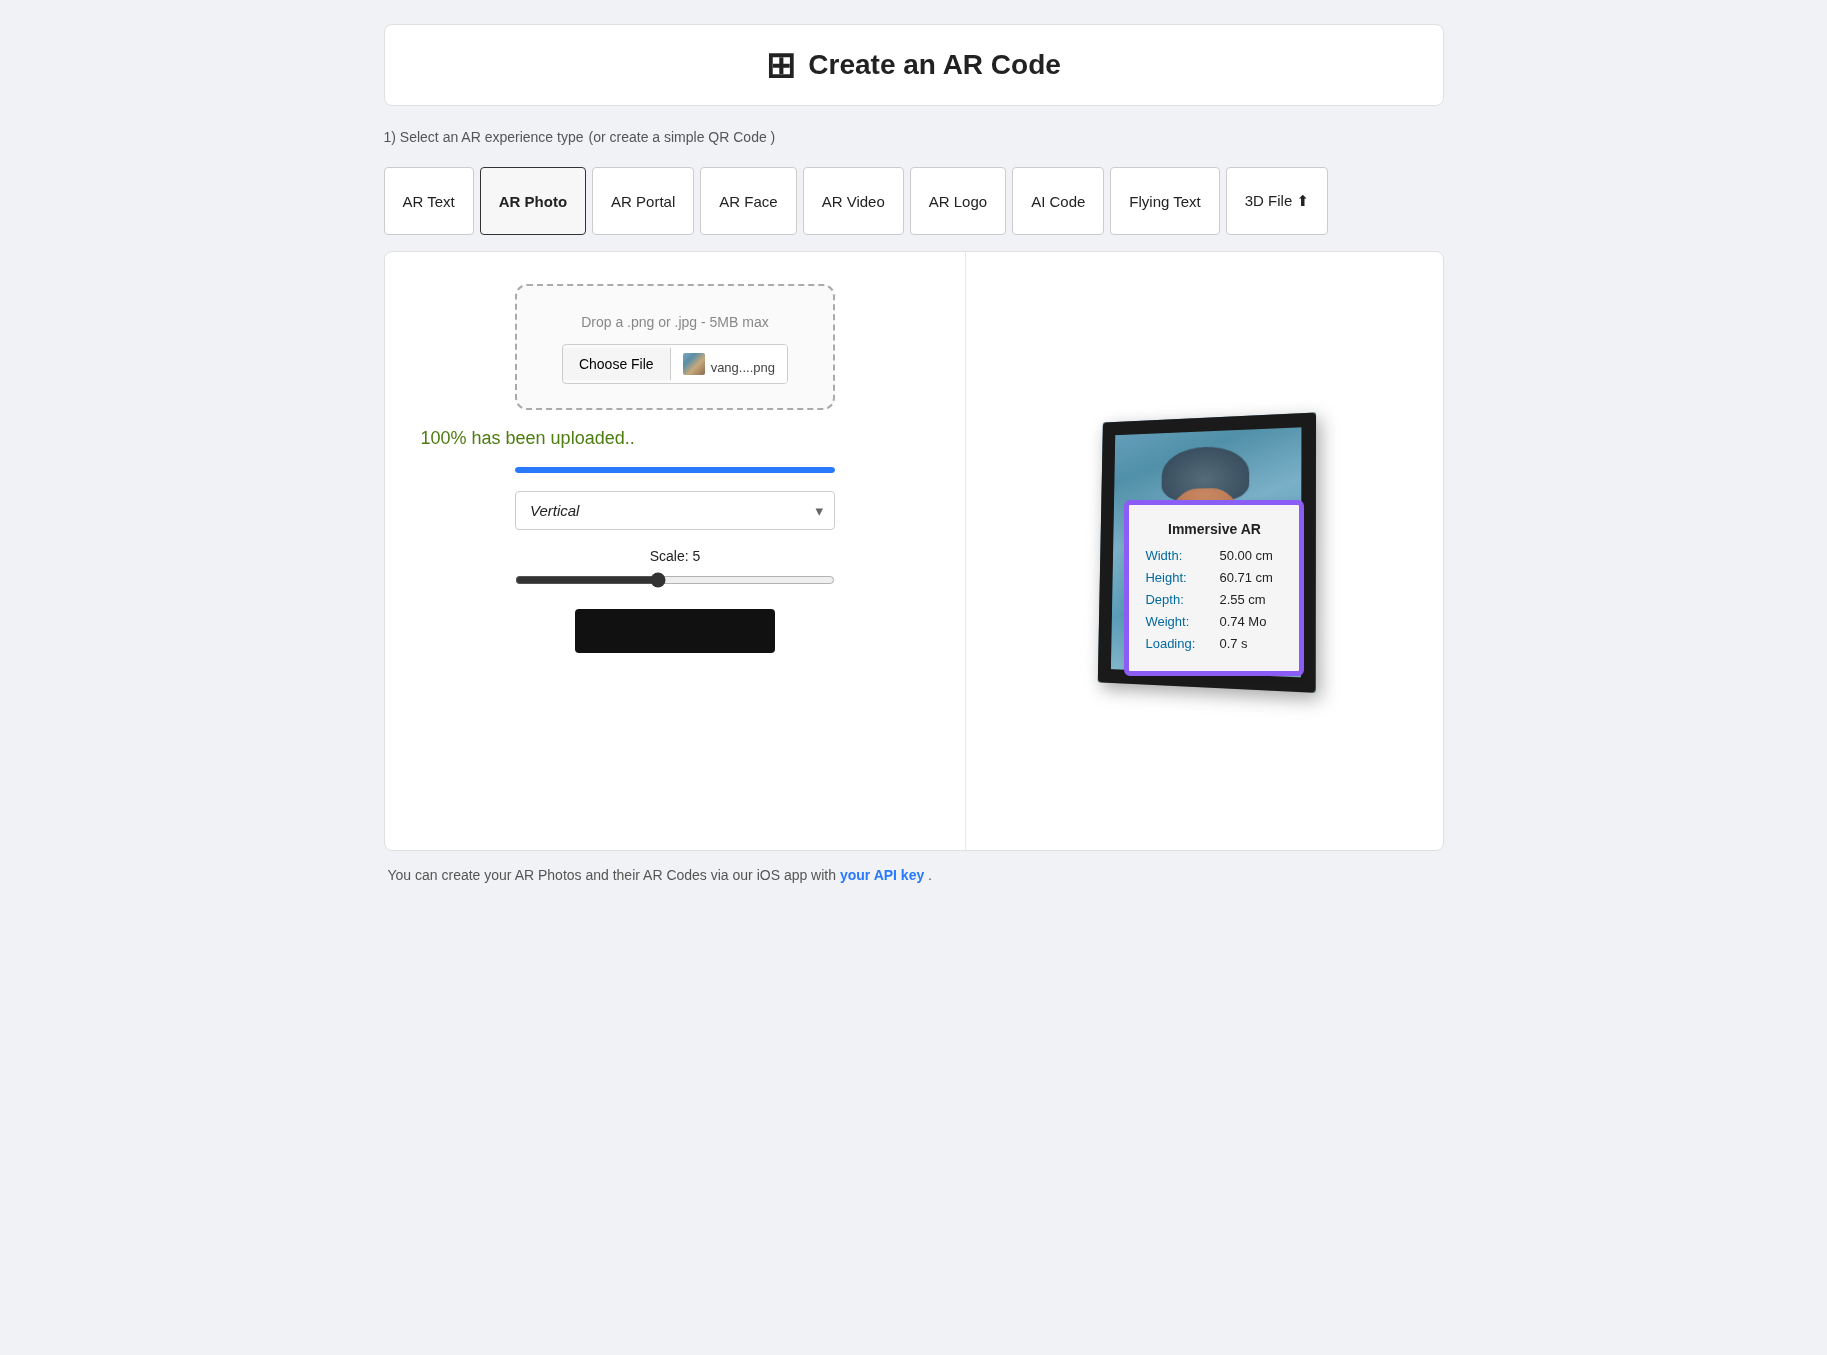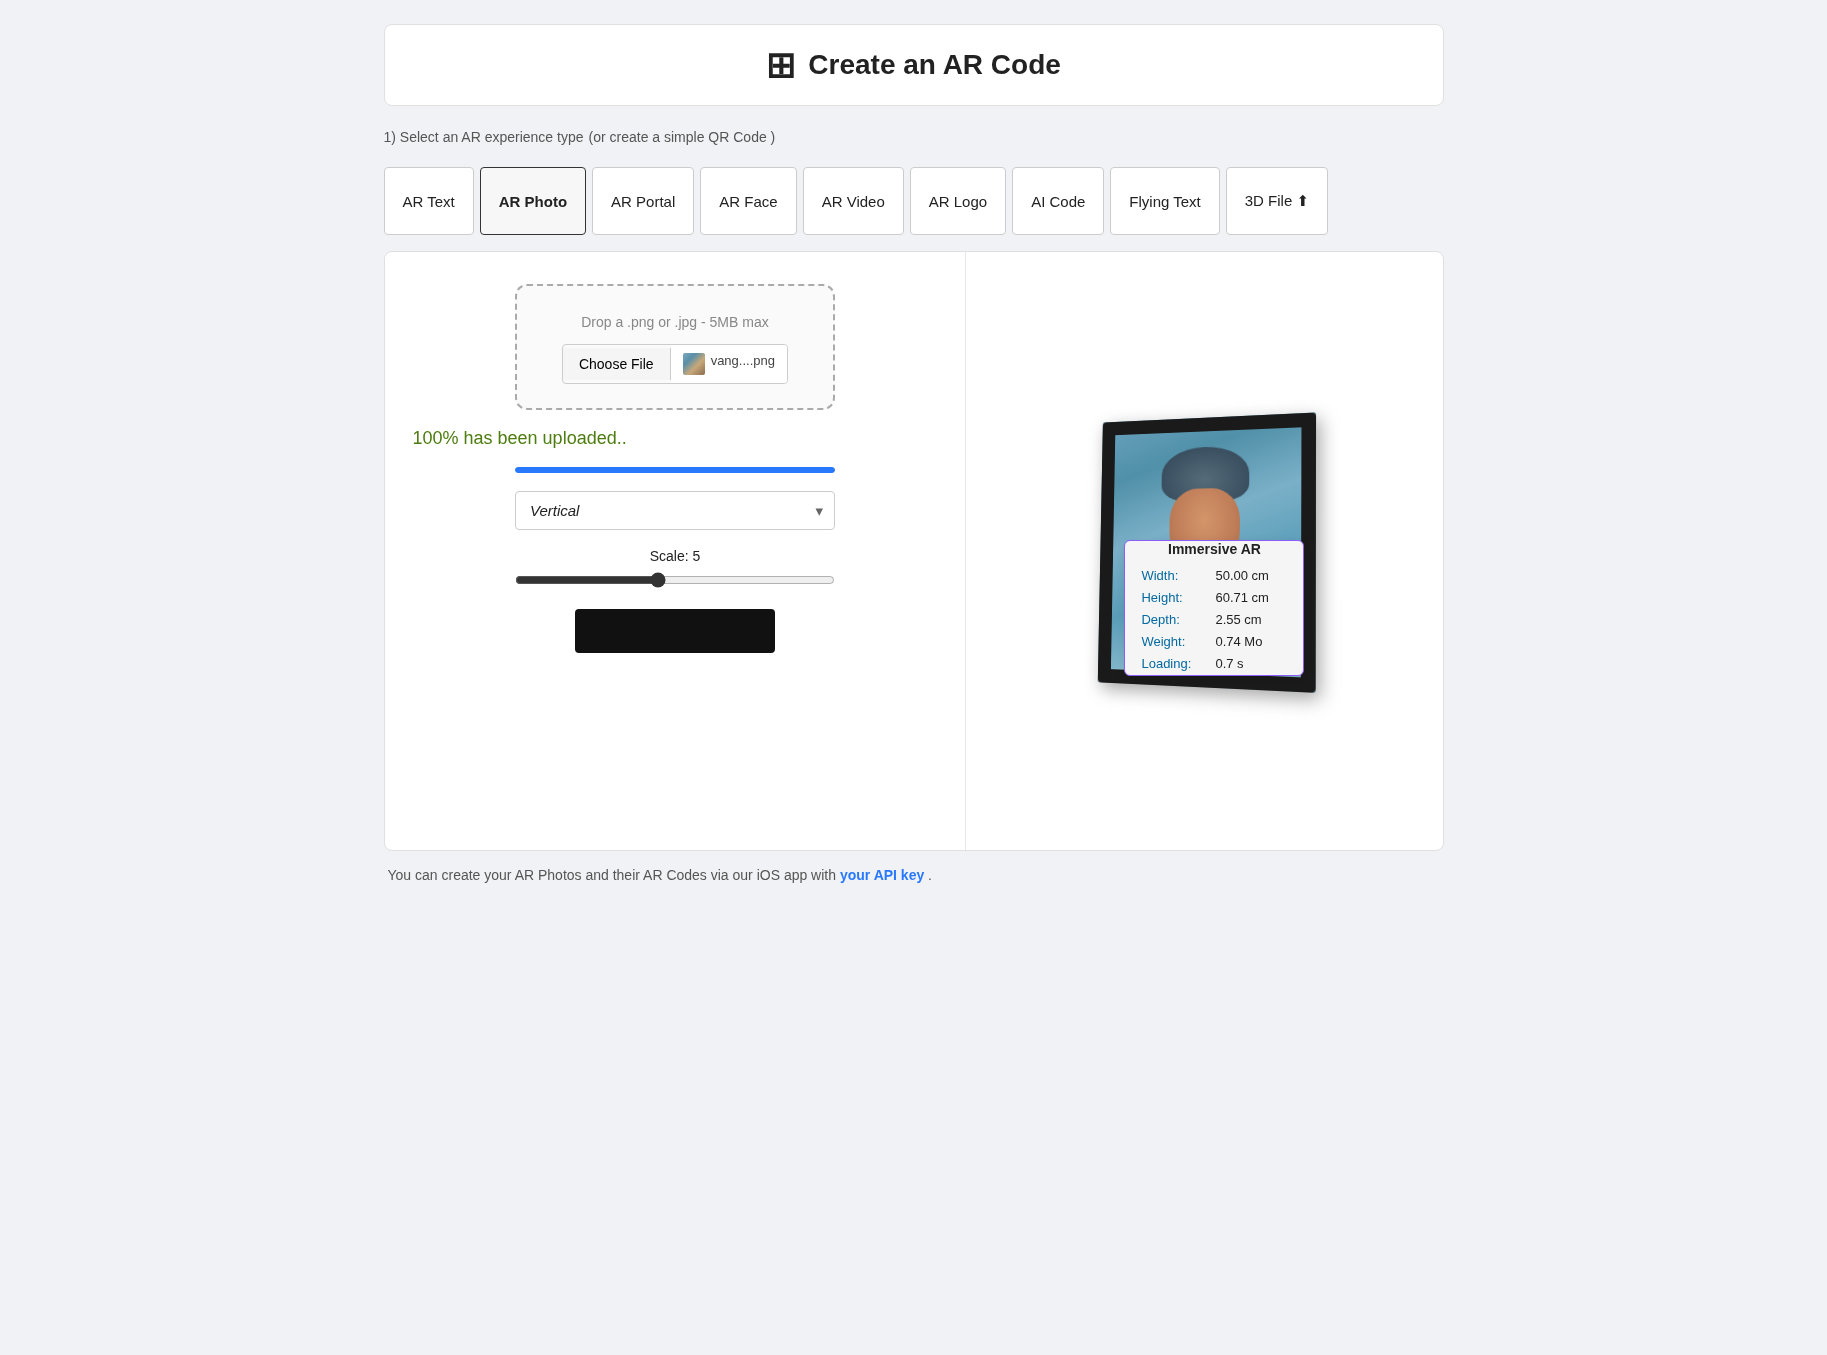--- a/index.html
+++ b/index.html
@@ -71,21 +71,21 @@
     .main-panel {
       background: #fff;
       border: 1px solid #e0e0e0;
       border-radius: 8px;
       display: flex;
       min-height: 600px;
     }
     .left-panel {
       width: 55%;
       border-right: 1px solid #e8e8e8;
-      padding: 32px 28px;
+      padding: 32px 36px;
       display: flex;
       flex-direction: column;
       align-items: center;
       gap: 18px;
     }
     .right-panel {
       width: 45%;
       display: flex;
       align-items: center;
       justify-content: center;
@@ -124,21 +124,21 @@
       cursor: pointer;
       font-size: 14px;
       font-weight: 500;
     }
     .file-name-display {
       padding: 8px 12px;
       font-size: 13px;
       color: #444;
       background: #fff;
       display: flex;
-      align-items: flex-start;
+      align-items: flex-end;
       gap: 6px;
     }
     .file-thumb {
       width: 22px;
       height: 22px;
       border-radius: 2px;
       overflow: hidden;
       display: inline-block;
       vertical-align: middle;
     }
@@ -291,23 +291,23 @@
       width: 130px;
       height: 80px;
       background: linear-gradient(160deg, #3a5070 0%, #2a4060 50%, #4a6080 100%);
       border-radius: 10px 10px 0 0;
     }
     .immersive-box {
       position: absolute;
       bottom: 10px;
       right: 10px;
       background: #f5f5f5;
-      border: 1px solid #8b5cf6;
+      border: 5px solid #8b5cf6;
       border-radius: 6px;
-      padding: 0 16px;
+      padding: 16px 16px;
       font-size: 13px;
       min-width: 180px;
       box-shadow: 0 2px 8px rgba(0,0,0,0.08);
     }
     .immersive-title {
       font-weight: 700;
       font-size: 14px;
       margin-bottom: 8px;
       text-align: center;
     }

